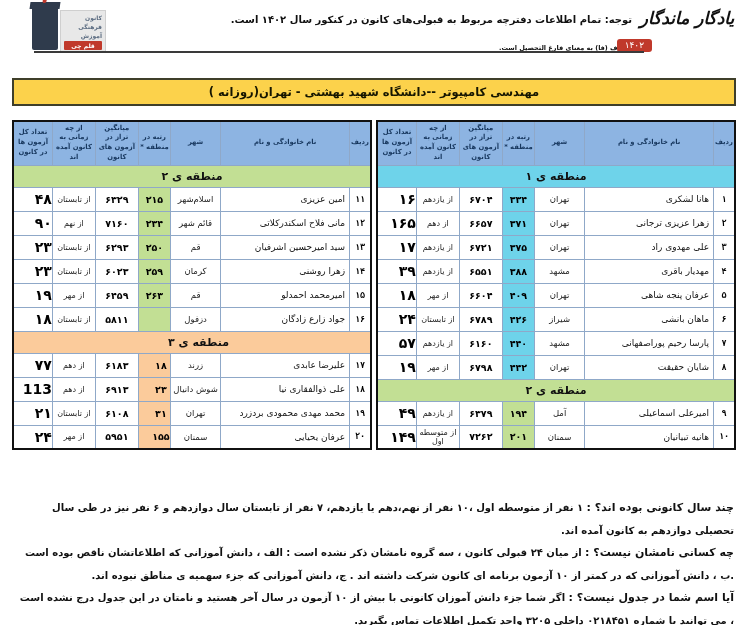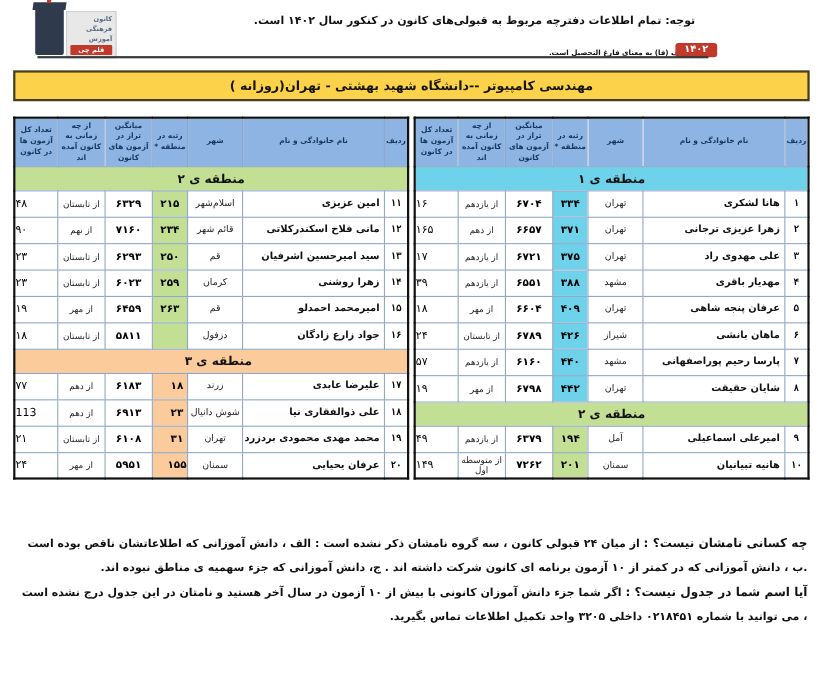--- a/index.html
+++ b/index.html
@@ -6,52 +6,52 @@
   html,body { background:#ffffff; }
   body { font-family:"DejaVu Sans", sans-serif; }
   .page { position:relative; width:740px; height:625px; background:#fff; overflow:hidden; direction:rtl; }
 
   
   .hdr { position:relative; height:58px; }
   .hdr-rule { position:absolute; bottom:5px; left:30px; right:100px; height:2px; background:#3a3a3a; }
   .brand { position:absolute; top:8px; right:6px; width:102px; text-align:center;
            font-weight:bold; font-style:italic; font-size:17px; letter-spacing:-1px; color:#111; }
   .year-badge { position:absolute; top:39px; right:92px; background:#c0392b; color:#fff;
-                font-size:9px; font-weight:bold; padding:1px 8px 2px; border-radius:3px;text-align:center; }
+                font-size:9px; font-weight:normal; padding:1px 8px 2px; border-radius:3px;text-align:center; }
   .hdr-note { position:absolute; top:14px; right:112px; width:430px; text-align:right; color:#111; }
   .hdr-note .main { font-size:10px; font-weight:bold; }
   .hdr-note .sub  { font-size:6.5px; font-weight:bold; margin-top:19px; }
   .logo { position:absolute; top:2px; left:28px; width:78px; height:50px; }
   .logo-fig { position:absolute; left:0; top:4px; width:26px; height:44px; background:#2f3b4c; border-radius:3px 3px 2px 2px; }
   .logo-cap { position:absolute; left:-2px; top:-4px; width:30px; height:7px; background:#2f3b4c; transform:skewX(-8deg); }
   .logo-cap::after { content:""; position:absolute; left:12px; top:-3px; width:4px; height:4px; background:#c0392b; border-radius:50%; }
   .logo-txt { position:absolute; left:28px; top:8px; width:46px; background:#e8e8e8; border:1px solid #cfcfcf; padding:2px 3px; }
   .logo-txt div { font-size:6px; font-weight:bold; color:#5a6b80; line-height:1.5; text-align:right; }
   .logo-txt .red { background:#c0392b; color:#fff; text-align:center; border-radius:1px; margin-top:1px; }
 
   
-  .title-bar { margin:6px 8px 0; height:28px; background:#fcd24b; border:2px solid #3f3f2a;
+  .title-bar { margin:20px 8px 0; height:28px; background:#fcd24b; border:2px solid #3f3f2a;
                display:flex; align-items:center; justify-content:center; }
   .title-bar span { font-size:11.5px; font-weight:bold; color:#151500; }
 
   
   .tables { display:flex; flex-direction:row; justify-content:space-between; margin:14px 8px 0; direction:rtl; }
   table.rank-table { width:360px; border-collapse:collapse; border:2px solid #111; direction:rtl; table-layout:fixed; }
   .rank-table td, .rank-table th { border:1px solid #8fa8c8; overflow:hidden; }
   .rank-table th { background:#8db4e2; color:#17375e; font-size:6.8px; font-weight:bold;
                    text-align:center; vertical-align:middle; height:44px; line-height:1.45; padding:1px; }
   .rank-table .sec-row td { height:22px; text-align:center; font-size:11px; font-weight:bold; color:#111; }
   .rank-table .data-row td { height:24px; background:#fff; vertical-align:middle; }
   td.c-no    { text-align:center; font-size:8.5px; font-weight:bold;font-family:Liberation Mono, monospace; }
-  td.c-name  { text-align:right; font-size:9px;  font-weight:bold; padding-right:4px; color:#111; }
+  td.c-name  { text-align:right; font-size:9px;  font-weight:normal; padding-right:4px; color:#111; }
   td.c-city  { text-align:center; font-size:8.5px; color:#222; }
   td.c-rank  { text-align:center; font-size:9.5px; font-weight:bold; }
   td.c-score { text-align:center; font-size:9.5px; font-weight:bold; }
   td.c-since { text-align:center; font-size:8px; color:#222; }
-  td.c-total { text-align:left; font-size:10px; font-weight:normal; }
+  td.c-total { text-align:right; font-size:14px; font-weight:bold; }
   .bg-m1 { background:#6ed3ea !important;margin-left:44px; }
   .bg-m2 { background:#c2df94 !important;margin-left:28px; }
   .bg-m3 { background:#fbcb9b !important;padding-left:13px; }
   col.w-no{width:6%} col.w-name{width:36%} col.w-city{width:14%} col.w-rank{width:9%}
   col.w-score{width:12%} col.w-since{width:12%} col.w-total{width:11%}
 
   
   .notes { margin:46px 10px 0 12px; direction:rtl; }
   .notes p { font-size:10px; font-weight:bold; color:#111; line-height:2.15; text-align:right; }
   .notes .lead { font-size:11px; font-weight:900; }
@@ -70,20 +70,21 @@
         <div>کانون</div>
         <div>فرهنگی</div>
         <div>آموزش</div>
         <div class="red">قلم چی</div>
       </div>
     </div>
     <div class="hdr-note">
       <div class="main">توجه: تمام اطلاعات دفترچه مربوط به قبولی‌های کانون در کنکور سال ۱۴۰۲ است.</div>
       <div class="sub">* حرف (فا) به معنای فارغ التحصیل است.</div>
     </div>
+    <div class="brand">یادگار ماندگار</div>
     <div class="year-badge">۱۴۰۲</div>
     <div class="hdr-rule"></div>
   </header>
 
   <div class="title-bar">
     <span>مهندسی کامپیوتر --دانشگاه شهید بهشتی - تهران(روزانه )</span>
   </div>
 
   <div class="tables" id="tables">
       <table class="rank-table">
@@ -322,17 +323,18 @@
             <td class="c-rank bg-m3">۱۵۵</td>
             <td class="c-score">۵۹۵۱</td>
             <td class="c-since">از مهر</td>
             <td class="c-total">۲۴</td>
           </tr>
         </tbody>
       </table>
     </div>
 
   <div class="notes">
+    <p><span class="lead">چند سال کانونی بوده اند؟ :</span> <span>۱ نفر از متوسطه اول ،۱۰ نفر از نهم،دهم یا یازدهم، ۷ نفر از تابستان سال دوازدهم و ۶ نفر نیز در طی سال تحصیلی دوازدهم به کانون آمده اند.</span></p>
     <p><span class="lead">چه کسانی نامشان نیست؟ :</span> <span>از میان ۲۴ قبولی کانون ، سه گروه نامشان ذکر نشده است : الف ، دانش آموزانی که اطلاعاتشان ناقص بوده است .ب ، دانش آموزانی که در کمتر از ۱۰ آزمون برنامه ای کانون شرکت داشته اند . ج، دانش آموزانی که جزء سهمیه ی مناطق نبوده اند.</span></p>
     <p><span class="lead">آیا اسم شما در جدول نیست؟ :</span> <span>اگر شما جزء دانش آموزان کانونی با بیش از ۱۰ آزمون در سال آخر هستید و نامتان در این جدول درج نشده است ، می توانید با شماره ۰۲۱۸۴۵۱ داخلی ۳۲۰۵ واحد تکمیل اطلاعات تماس بگیرید.</span></p>
   </div>
 
 </div>
 
 </body></html>

